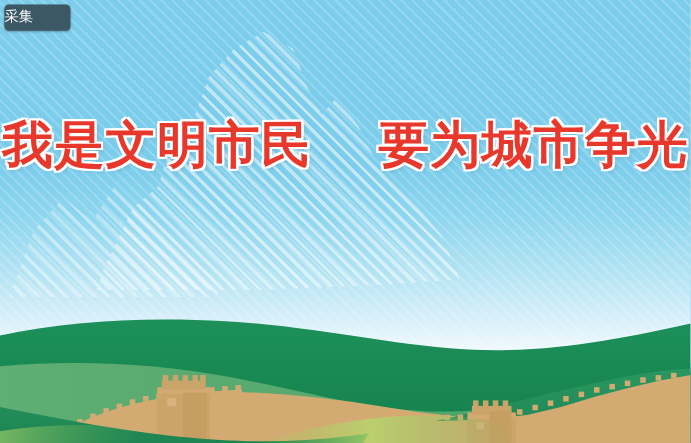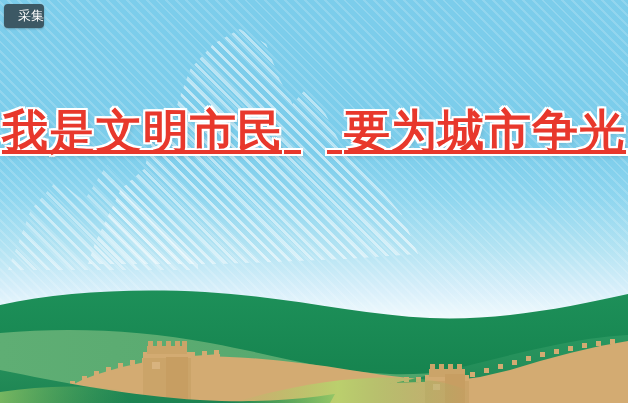--- a/index.html
+++ b/index.html
@@ -116,38 +116,37 @@
     text-shadow:
       -2px -2px 0 #ffffff,
        2px -2px 0 #ffffff,
       -2px  2px 0 #ffffff,
        2px  2px 0 #ffffff,
        0px -2px 0 #ffffff,
        0px  2px 0 #ffffff,
       -2px  0px 0 #ffffff,
        2px  0px 0 #ffffff,
        3px  3px 4px rgba(0,0,0,0.10);
-    text-decoration: underline;
   }
   .seg-gap { display: inline-block; width: 26px; }
 
   
   .capture-btn {
     position: absolute;
     left: 4px;
     top: 4px;
-    width: 40px;
+    width: 60px;
     height: 24px;
     border-radius: 4px;
     background: #3c5864;
     color: #ffffff;
     font-family: "DejaVu Sans", "Liberation Sans", sans-serif;
     font-size: 13px;
     line-height: 24px;
-    text-align: right;
+    text-align: left;
     z-index: 20;
     box-shadow: 0 1px 2px rgba(0,0,0,0.25);
     cursor: pointer;
     user-select: none;
   }
 </style>
 </head>
 <body>
 
 <div id="poster">

